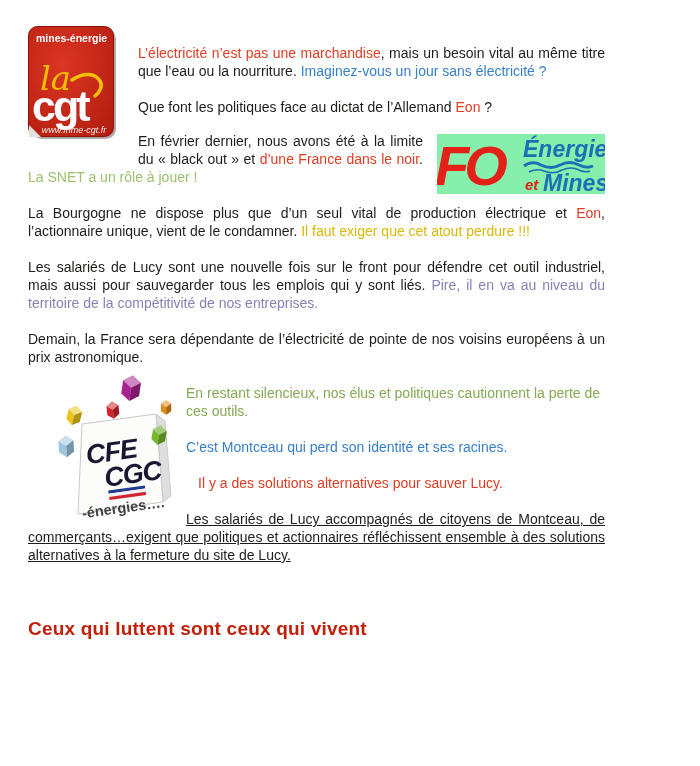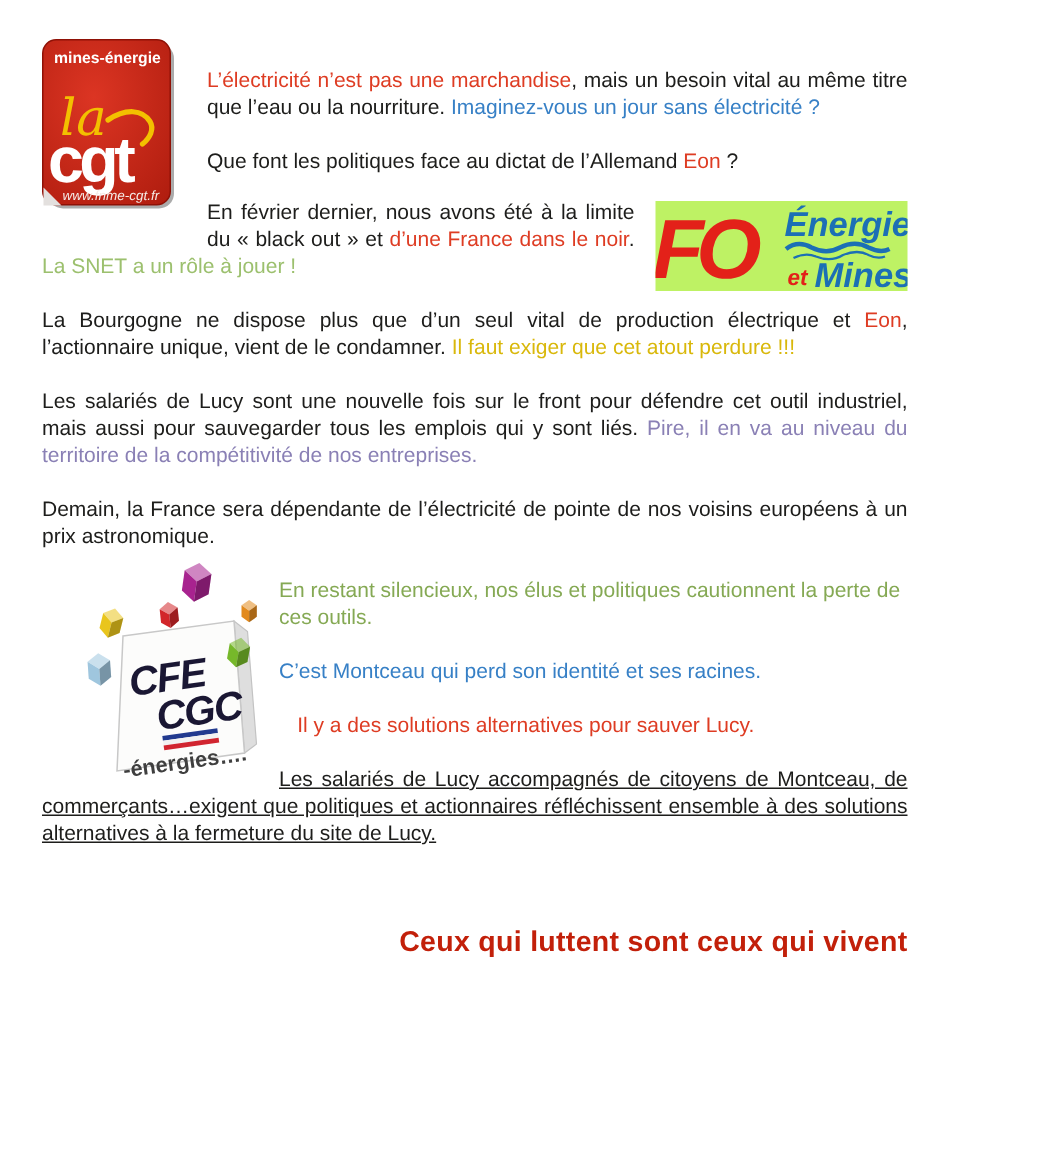--- a/index.html
+++ b/index.html
@@ -37,21 +37,21 @@
     margin: 0 22px 24px 0;
   }
   .p-first { margin-top: 50px; padding-left: 32px; }
 
   
   .fo-row { margin-top: 16px; }
   .fo-logo {
     float: right;
     width: 168px; height: 60px;
     margin: 2px 0 8px 14px;
-    background: #bef264;
+    background: #86efac;
   }
   .clear-r { clear: right; }
 
   
   .cfe-logo {
     float: left;
     width: 118px; height: 148px;
     margin: 6px 10px 4px 30px;
   }
   .p-green { margin-top: 12px; color: var(--c-olive, #85A954); }
@@ -60,21 +60,21 @@
     margin-top: 16px;
     color: var(--c-red, #E03227);
     text-align: center;
     padding-right: 90px;
   }
   .p-last { margin-top: 14px; text-decoration: underline; }
 
   .footer-slogan {
     clear: both;
     margin-top: 56px;
-    text-align: right;
+    text-align: left;
     font-weight: bold;
     font-size: 19px;
     color: var(--c-footer_red, #C2200A);
     letter-spacing: 0.2px;
   }
 </style>
 </head>
 <body>
 
 <div class="page">

